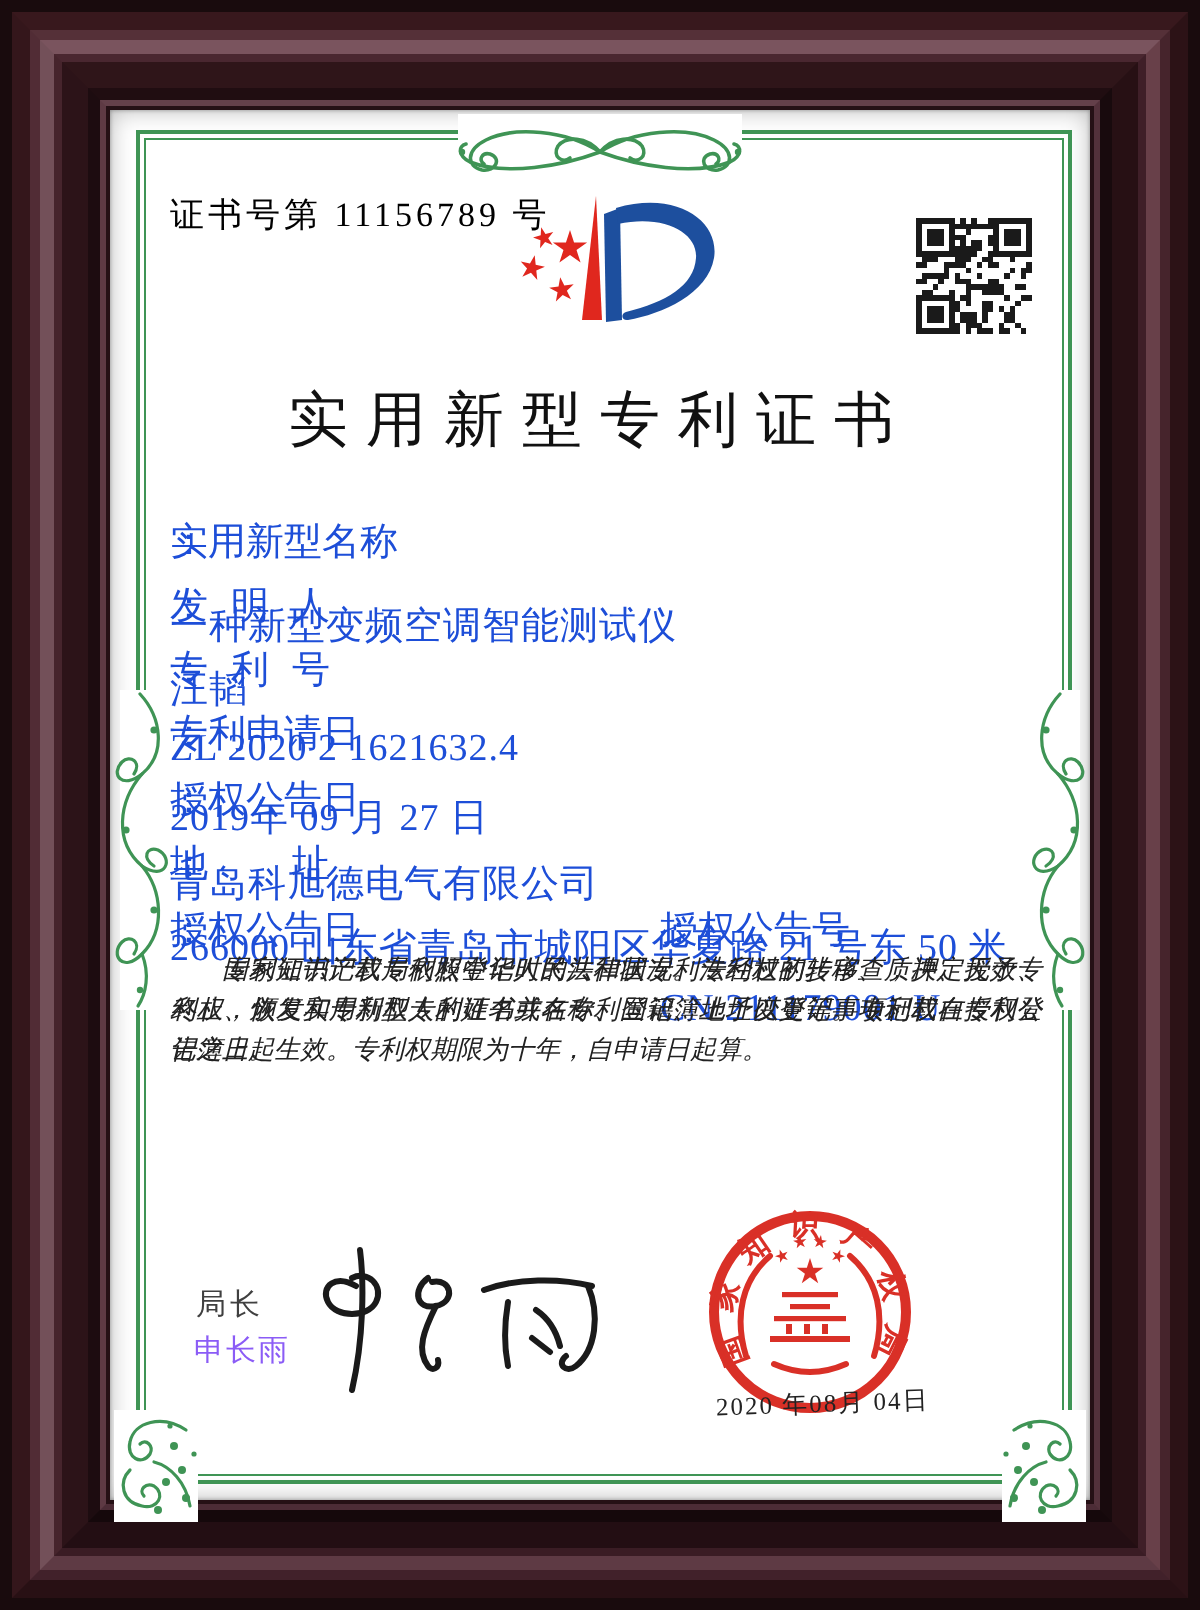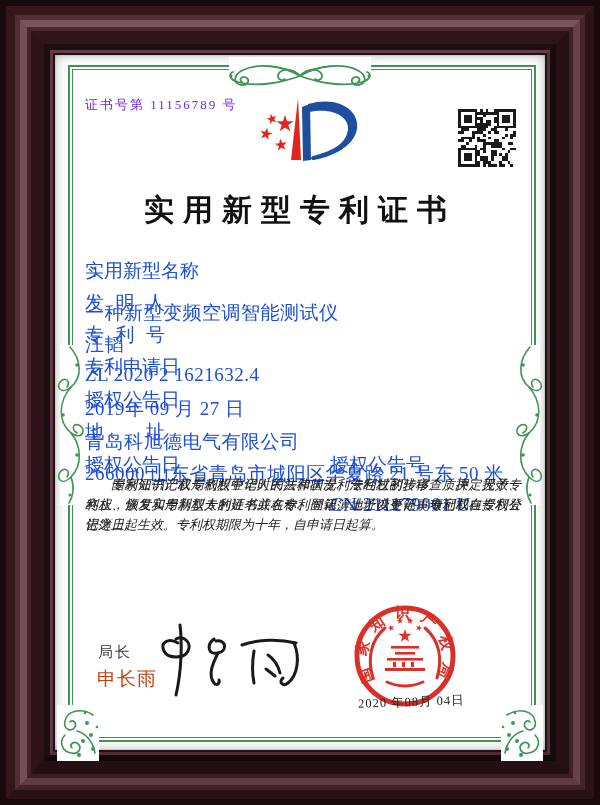--- a/index.html
+++ b/index.html
@@ -17,39 +17,39 @@
   .f7{border:6px solid;border-color:#200d11 #180a0d #15080b #1d0c10;}
   .f8{border:3px solid;border-color:#64404a #53313b #4c2c36 #5e3a44;}
   .f9{border:2px solid #251015;}
   
   #page{position:absolute;left:55px;top:55px;width:490px;height:695px;background:#ffffff;
         box-shadow:inset 0 0 12px rgba(0,0,0,.28), inset 0 0 2px rgba(0,0,0,.35);}
   #page *{position:absolute;}
   .gb-outer{left:13px;top:10px;width:464px;height:673px;border:2px solid #3f9455;}
   .gb-inner{left:2px;top:2px;right:2px;bottom:2px;border:1px solid #3f9455;}
   .orn{overflow:visible;}
-  .cert-no{left:30px;top:41px;font-size:13px;letter-spacing:2px;color:#6d28d9;white-space:nowrap;}
+  .cert-no{left:30px;top:41px;font-size:17px;letter-spacing:2px;color:#000000;white-space:nowrap;}
   .qr{left:403px;top:54px;width:58px;height:58px;}
   .logo{left:198px;top:36px;width:112px;height:80px;}
-  .title{left:0;top:135px;width:100%;text-align:center;font-size:30px;font-weight:bold;
+  .title{left:0;top:135px;width:100%;text-align:center;font-size:30px;font-weight:normal;
          letter-spacing:9px;color:#111;}
   .row{left:30px;width:440px;font-size:19px;color:#1d4ed8;white-space:nowrap;}
   .flabel{position:static;display:inline-block;width:80px;text-align:justify;text-align-last:justify;
           font-weight:500;}
   .colon{position:static;font-weight:500;}
   .fvalue{position:static;font-weight:500;letter-spacing:.5px;margin-top:42px;}
   .grant2{left:245px;top:0;white-space:nowrap;}
   .grant2 .flabel{width:72px;}
   .paras{left:30px;top:420px;width:436px;font-size:13px;line-height:20px;color:#222;
          text-align:justify;}
   .paras p{position:static;margin:0;text-indent:2em;font-style:italic;}
   .signoff-title{left:43px;top:588px;font-family:"Liberation Sans","DejaVu Sans",sans-serif;
          font-size:15px;font-weight:500;color:#404040;letter-spacing:2px;}
   .signoff-name{left:42px;top:611px;font-family:"Liberation Sans","DejaVu Sans",sans-serif;
-         font-size:19px;font-weight:500;color:#c2410c;letter-spacing:1px;}
+         font-size:15px;font-weight:500;color:#8b5cf6;letter-spacing:1px;}
   .signature{left:95px;top:566px;width:160px;height:80px;}
   .seal{left:292px;top:543px;width:116px;height:116px;opacity:.95;}
   .seal-date{left:303px;top:638px;width:160px;font-size:12.5px;color:#222;letter-spacing:1px;
          transform:rotate(-2deg);white-space:nowrap;}
   .g-stroke{fill:none;stroke:#3f9455;stroke-width:1.6;stroke-linecap:round;}
   .g-dot{fill:#3f9455;}
 </style>
 </head>
 <body>
 

